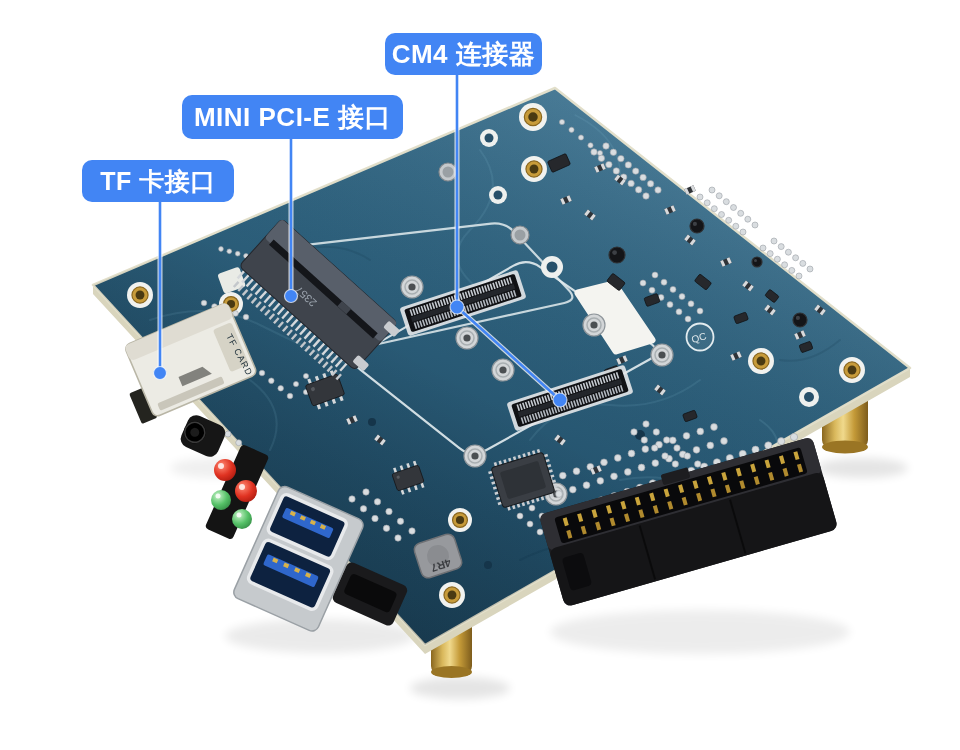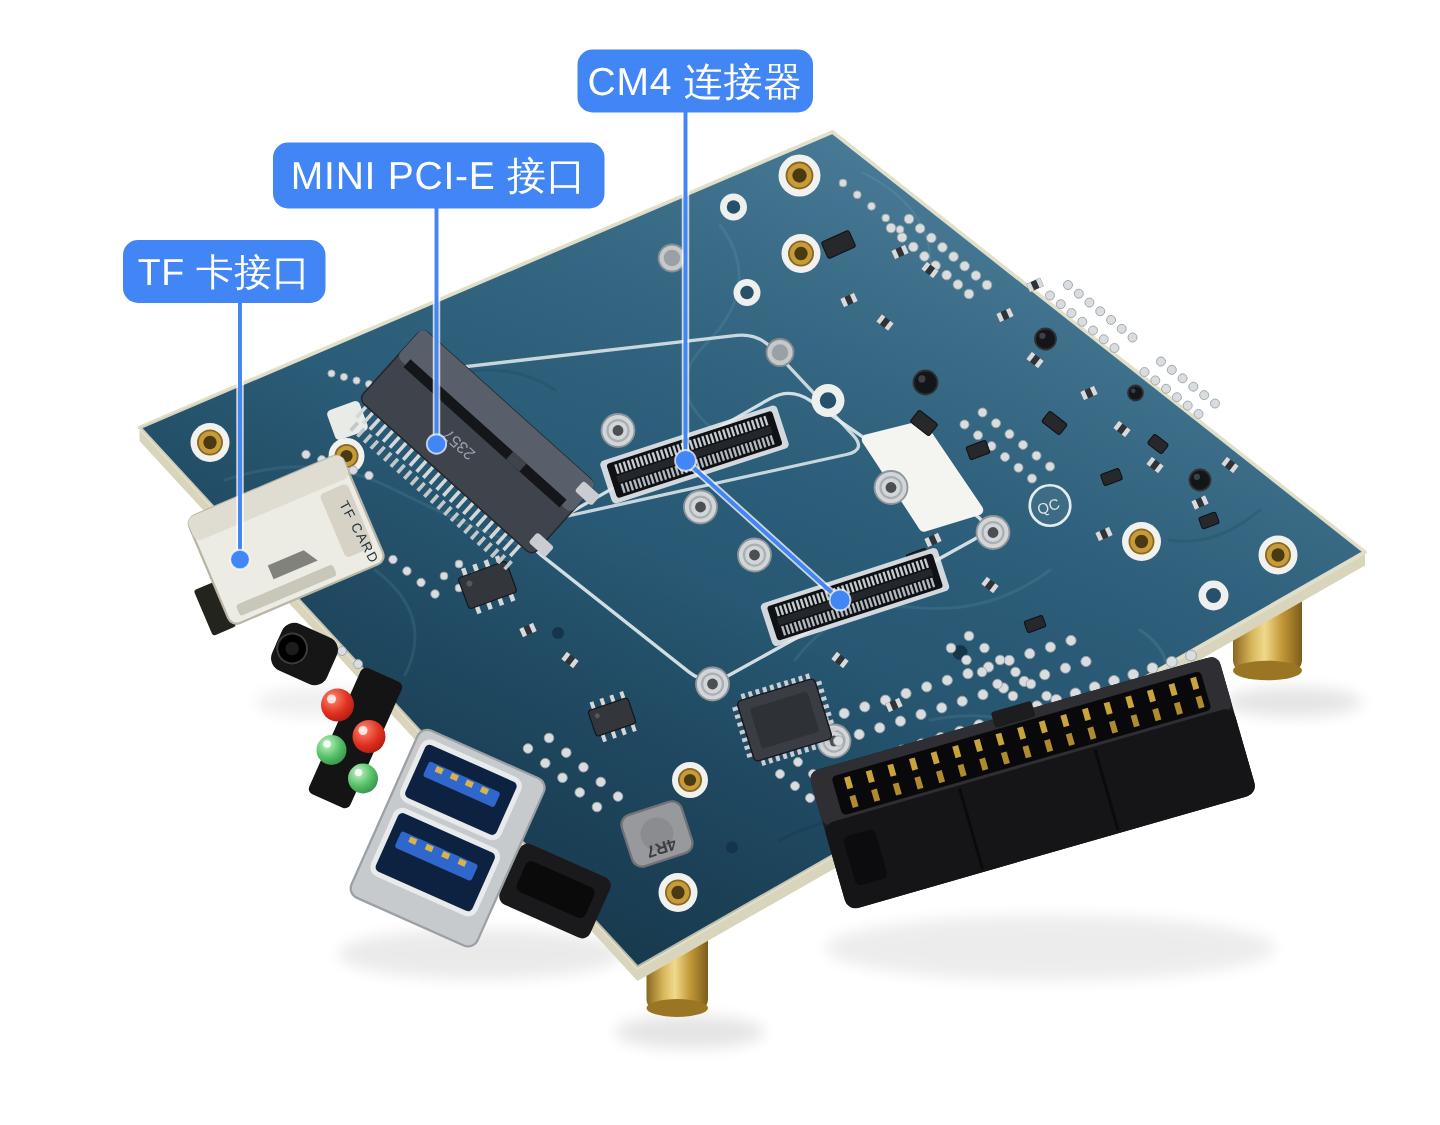--- a/index.html
+++ b/index.html
@@ -1,20 +1,20 @@
 <!DOCTYPE html>
 <html><head>
 <meta charset="utf-8">
 <style>
   html,body{margin:0;padding:0;background:#ffffff;}
   #stage{position:relative;width:960px;height:750px;background:#ffffff;overflow:hidden;
          font-family:"Liberation Sans","DejaVu Sans",sans-serif;}
   #boardsvg{position:absolute;left:0;top:0;}
   .anno-label{position:absolute;display:flex;align-items:center;justify-content:center;
-      border-radius:10px;font-size:25px;font-weight:400;letter-spacing:0.5px;white-space:nowrap;
+      border-radius:10px;font-size:25px;font-weight:700;letter-spacing:0.5px;white-space:nowrap;
       user-select:none;text-align:right;}
   svg text{font-family:"Liberation Sans","DejaVu Sans",sans-serif;}
 </style>
 </head>
 <body>
 
 <div id="stage" style="background: rgb(255, 255, 255);">
 
 <svg id="boardsvg" width="960" height="750" viewBox="0 0 960 750">
   <defs>
@@ -930,16 +930,16 @@
       <line class="leadline" x1="457" y1="75" x2="457" y2="307" stroke="#4285f4"></line>
       <line class="leadline" x1="457" y1="307" x2="560" y2="400" stroke="#4285f4"></line>
     </g>
     <circle class="leaddot" cx="160" cy="373" r="6.5" stroke="#fff" stroke-opacity="0.7" stroke-width="1.2" fill="#4285f4"></circle>
     <circle class="leaddot" cx="291" cy="296" r="6.5" stroke="#fff" stroke-opacity="0.7" stroke-width="1.2" fill="#4285f4"></circle>
     <circle class="leaddot" cx="457" cy="307" r="7" stroke="#fff" stroke-opacity="0.7" stroke-width="1.2" fill="#4285f4"></circle>
     <circle class="leaddot" cx="560" cy="400" r="7" stroke="#fff" stroke-opacity="0.7" stroke-width="1.2" fill="#4285f4"></circle>
   </g>
 </svg>
 
-<div class="anno-label" style="left: 82px; top: 160px; width: 135px; height: 42px; background: rgb(66, 133, 244); color: rgb(255, 255, 255);">TF 卡接口</div>
+<div class="anno-label" style="left: 82px; top: 160px; width: 152px; height: 42px; background: rgb(66, 133, 244); color: rgb(255, 255, 255);">TF 卡接口</div>
 <div class="anno-label" style="left: 182px; top: 95px; width: 221px; height: 44px; font-size: 26px; background: rgb(66, 133, 244); color: rgb(255, 255, 255);">MINI PCI-E 接口</div>
 <div class="anno-label" style="left: 385px; top: 33px; width: 157px; height: 42px; font-size: 26px; background: rgb(66, 133, 244); color: rgb(255, 255, 255);">CM4 连接器</div>
 </div>
 
 </body></html>

